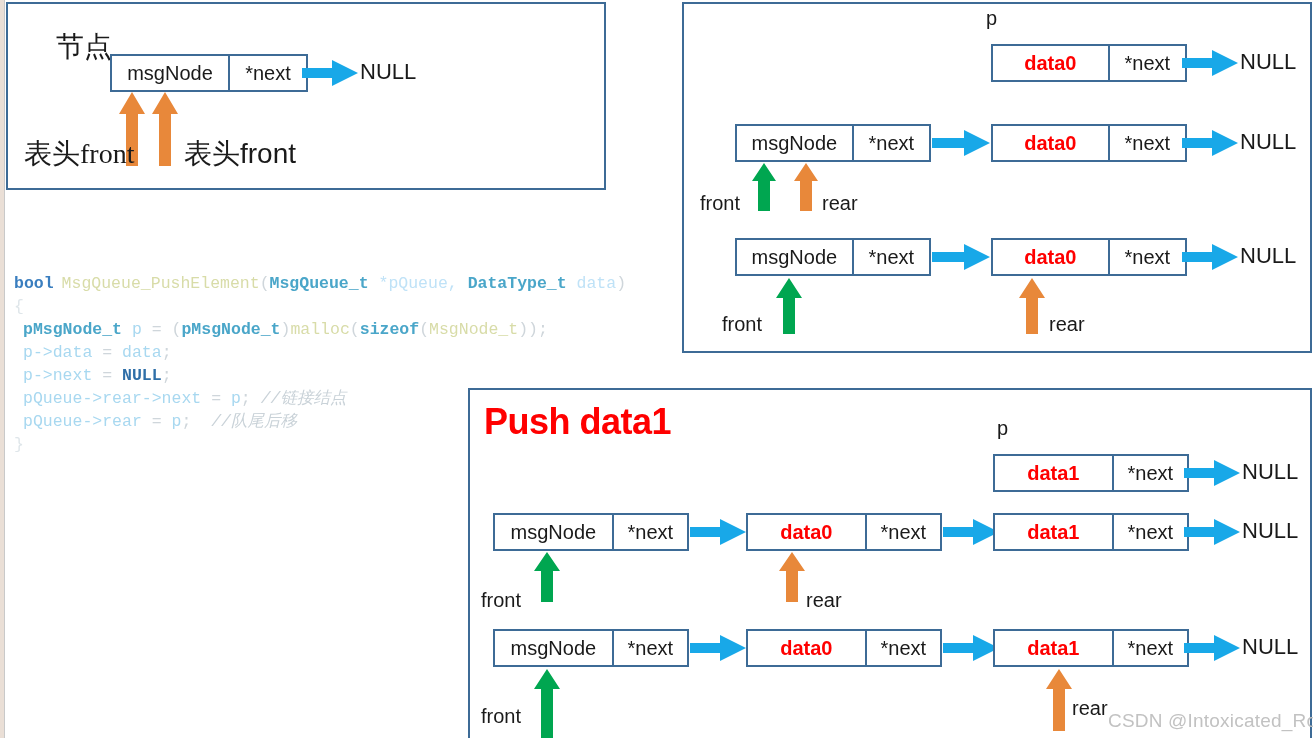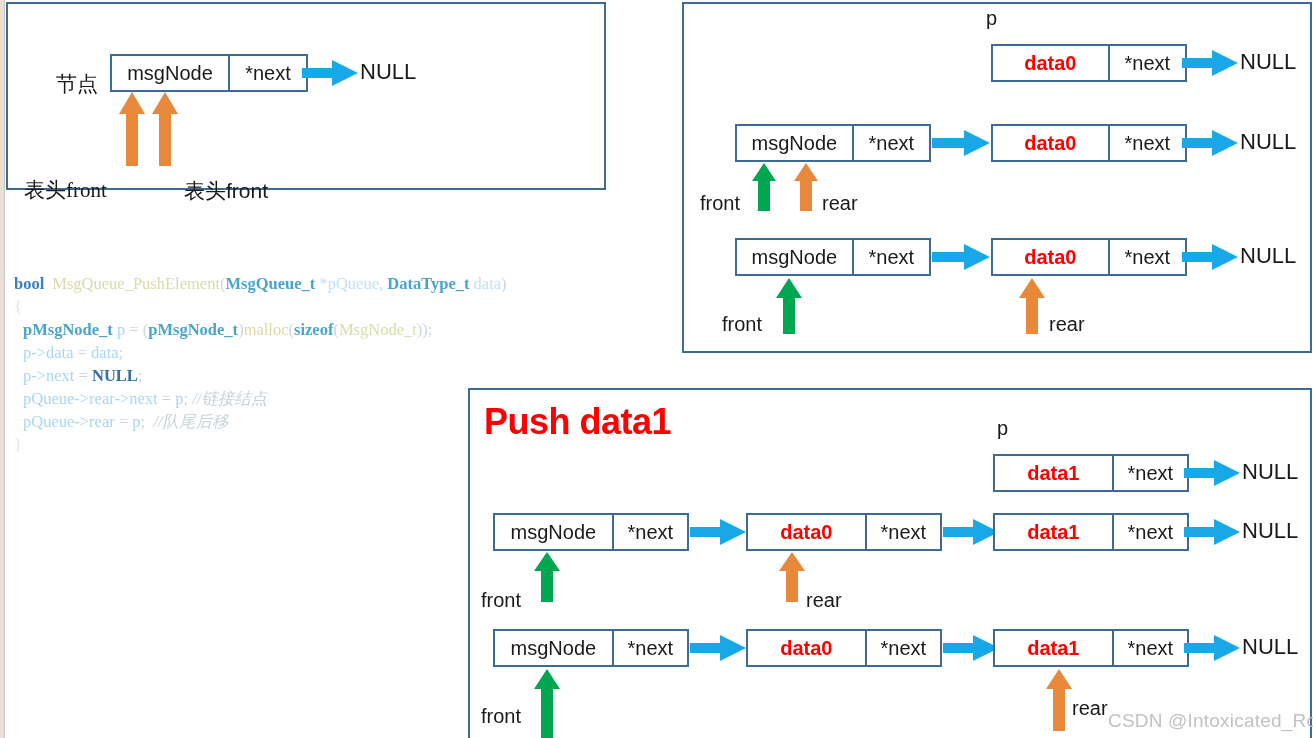--- a/index.html
+++ b/index.html
@@ -92,27 +92,27 @@
   .up-arrow svg { display: block; width: 100%; height: 100%; }
 
   
   .label {
     position: absolute;
     font-size: 20px;
     color: #1a1a1a;
     white-space: nowrap;
     line-height: 1;
   }
-  .label.cjk { font-size: 21px; margin-top: 40px; }
+  .label.cjk { font-size: 28px; }
   .label.null { font-size: 22px; }
 
   
   .code {
     position: absolute;
-    font-family: Liberation Serif, serif;
+    font-family: Liberation Mono, monospace;
     font-size: 16.5px;
     line-height: 23px;
     white-space: pre;
     overflow: hidden;
   }
   .k-bool   { color: #3a7ebf; font-weight: bold; }
   .k-fn     { color: #d8dca8; }
   .k-type   { color: #4aa6c9; font-weight: bold; }
   .k-punc   { color: #cfd6db; }
   .k-var    { color: #a8d8f0; }

